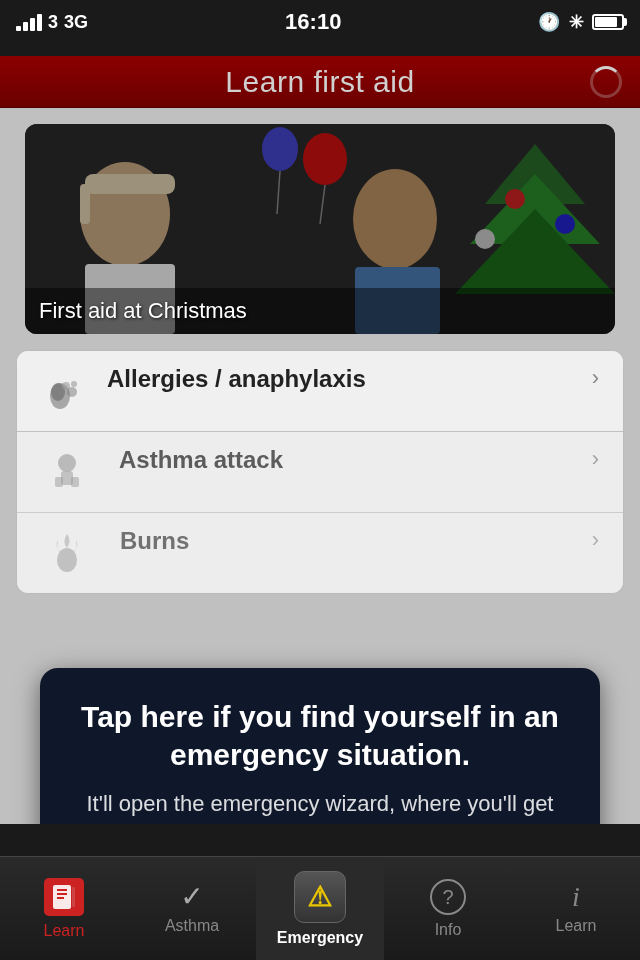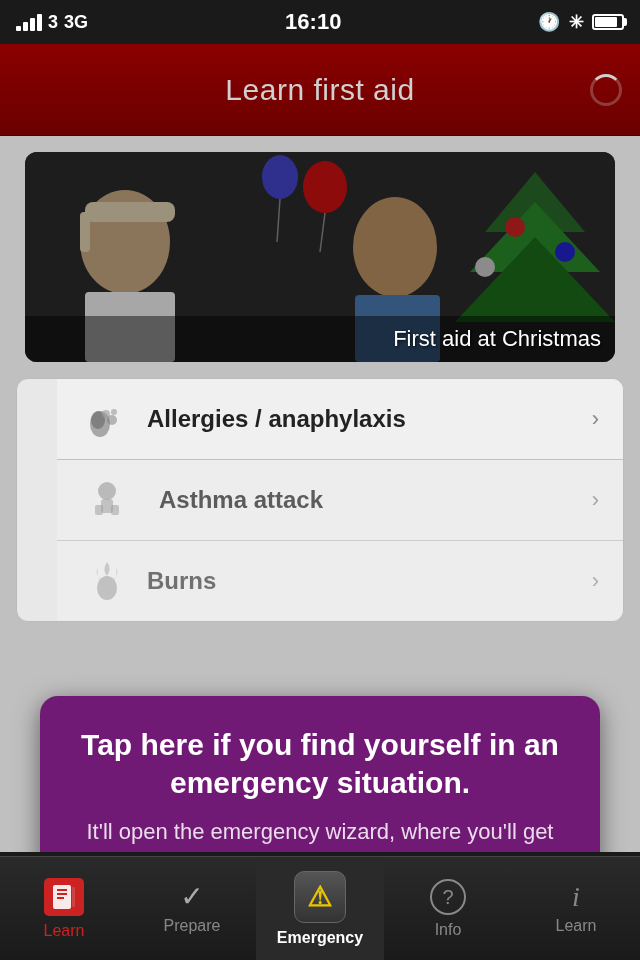--- a/index.html
+++ b/index.html
@@ -54,27 +54,28 @@
     .battery-fill {
       background: white;
       height: 100%;
       width: 85%;
       border-radius: 1px;
     }
 
     
     .header {
       width: 640px;
-      height: 92px;
+      height: 52px;
       background: linear-gradient(180deg, #8b0000 0%, #6b0000 100%);
       display: flex;
       align-items: center;
       justify-content: center;
       position: relative;
       border-bottom: 1px solid #4a0000;
+      margin-top: 12px;
     }
     .header-title {
       color: #d0d0d0;
       font-size: 30px;
       font-weight: 400;
       letter-spacing: 0.5px;
     }
     .header-spinner {
       position: absolute;
       right: 18px;
@@ -94,21 +95,20 @@
       border-radius: 12px;
       overflow: hidden;
       position: relative;
       background: #4a4a4a;
     }
     .hero-overlay {
       position: absolute;
       bottom: 0; left: 0; right: 0;
       background: rgba(0,0,0,0.45);
       padding: 10px 14px;
-      text-align: right;
     }
     .hero-label {
       color: white;
       font-size: 22px;
       font-weight: 500;
       text-shadow: 1px 1px 3px rgba(0,0,0,0.8);
     }
 
     
     .hero-scene {
@@ -126,27 +126,25 @@
     
     .list-container {
       background: #e8e8e8;
       margin: 0 16px;
       border-radius: 12px;
       overflow: hidden;
       border: 1px solid #bbb;
     }
     .list-item {
       display: flex;
-      align-items: center;
       padding: 14px 24px;
       background: #f0f0f0;
       border-bottom: 1px solid #c0c0c0;
       position: relative;
       cursor: pointer;
-      margin-left: 40px;
     }
     .list-item:last-child { border-bottom: none; }
     .list-icon {
       width: 52px; height: 52px;
       display: flex; align-items: center; justify-content: center;
       margin-right: 14px;
       flex-shrink: 0;
     }
     .list-label {
       font-size: 24px;
@@ -159,21 +157,21 @@
       font-size: 22px;
       margin-left: 8px;
     }
 
     
     .emergency-tooltip {
       position: absolute;
       left: 50%;
       transform: translateX(-50%);
       width: 560px;
-      background: #701a75;
+      background: #0f172a;
       border-radius: 18px;
       padding: 30px 28px 24px;
       text-align: center;
       z-index: 10;
       top: 560px;
       box-shadow: 0 6px 24px rgba(0,0,0,0.5);
     }
     .emergency-tooltip::after {
       content: '';
       position: absolute;
@@ -356,21 +354,21 @@
           <circle cx="23" cy="14" r="9" fill="#888" opacity="0.7"></circle>
           <rect x="17" y="22" width="12" height="14" fill="#888" opacity="0.6" rx="3"></rect>
           <rect x="11" y="28" width="8" height="10" fill="#777" opacity="0.5" rx="2"></rect>
           <rect x="27" y="28" width="8" height="10" fill="#777" opacity="0.5" rx="2"></rect>
         </svg>
       </div>
       <span class="list-label">Asthma attack</span>
       <span class="list-chevron">›</span>
     </div>
 
-    <div class="list-item" style="opacity:0.6;">
+    <div class="list-item" style="opacity:0.6;gap:13px;">
       <div class="list-icon">
         <svg width="46" height="46" viewBox="0 0 46 46">
           <ellipse cx="23" cy="30" rx="10" ry="12" fill="#888" opacity="0.7"></ellipse>
           <path d="M23 18 Q28 10 23 4 Q18 12 23 18" fill="#888" opacity="0.6"></path>
           <path d="M17 22 Q10 16 14 10 Q12 20 17 22" fill="#777" opacity="0.5"></path>
           <path d="M29 22 Q36 16 32 10 Q34 20 29 22" fill="#777" opacity="0.5"></path>
         </svg>
       </div>
       <span class="list-label">Burns</span>
       <span class="list-chevron">›</span>
@@ -395,21 +393,21 @@
         <rect x="7" y="10" width="10" height="2" fill="#cc2222"></rect>
         <rect x="7" y="14" width="7" height="2" fill="#cc2222"></rect>
         <rect x="22" y="4" width="3" height="20" fill="#cc4444" rx="1"></rect>
       </svg>
     </div>
     <span class="tab-label" style="color:#cc2222;">Learn</span>
   </div>
 
   <div class="tab-item">
     <span class="tab-icon" style="color:#aaa;">✓</span>
-    <span class="tab-label">Prepare</span>
+    <span class="tab-label">Asthma</span>
   </div>
 
   <div class="tab-emergency">
     <div class="emergency-button-icon">
       <span style="color:#e8c400; font-size:28px; font-weight:900;">⚠</span>
     </div>
     <span class="tab-label">Emergency</span>
   </div>
 
   <div class="tab-item">

